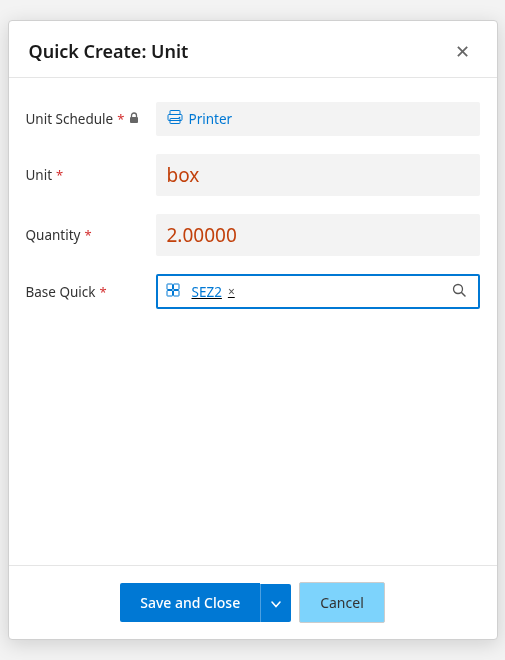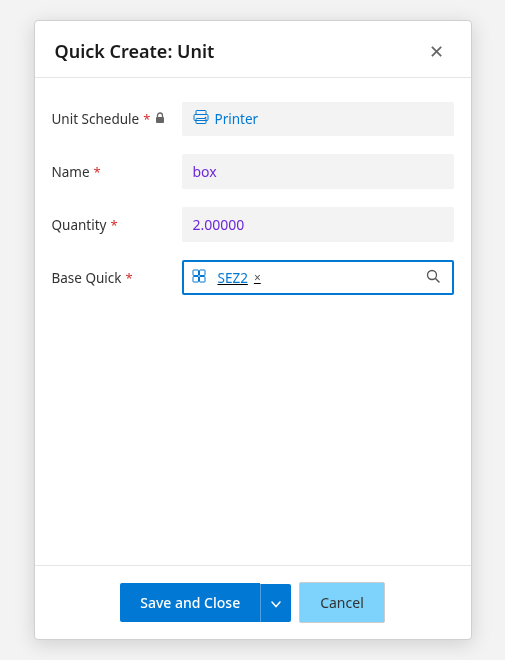--- a/index.html
+++ b/index.html
@@ -16,21 +16,21 @@
       justify-content: center;
       width: 505px;
       height: 660px;
       overflow: hidden;
     }
 
     .dialog {
       background: #ffffff;
       border: 1px solid #d0d0d0;
       border-radius: 4px;
-      width: 438px;
+      width: 490px;
       min-height: 620px;
       display: flex;
       flex-direction: column;
       box-shadow: 0 4px 20px rgba(0,0,0,0.15);
       position: relative;
     }
 
     .dialog-header {
       display: flex;
       align-items: center;
@@ -95,22 +95,22 @@
       flex: 1;
       text-decoration: underline;
     }
 
     .field-input {
       width: 100%;
       padding: 7px 10px;
       border: 1px solid transparent;
       border-radius: 2px;
       background: #f3f3f3;
-      font-size: 14px;
-      color: #6d28d9;
+      font-size: 19px;
+      color: #c2410c;
       outline: none;
     }
 
     .field-link {
       display: inline-flex;
       align-items: center;
       gap: 6px;
       padding: 7px 10px;
       background: #f3f3f3;
       border: 1px solid transparent;
@@ -251,21 +251,21 @@
               <circle cx="12.5" cy="7.5" r="0.8" fill="#0078d4"></circle>
             </svg>
           </span>
           <span>Printer</span>
         </a>
       </div>
     </div>
 
     <div class="form-row">
       <div class="form-label">
-        <span>Name</span>
+        <span>Unit</span>
         <span class="required-star">*</span>
       </div>
       <div class="form-field">
         <input class="field-input" type="text" value="box" style="">
       </div>
     </div>
 
     <div class="form-row">
       <div class="form-label">
         <span>Quantity</span>

